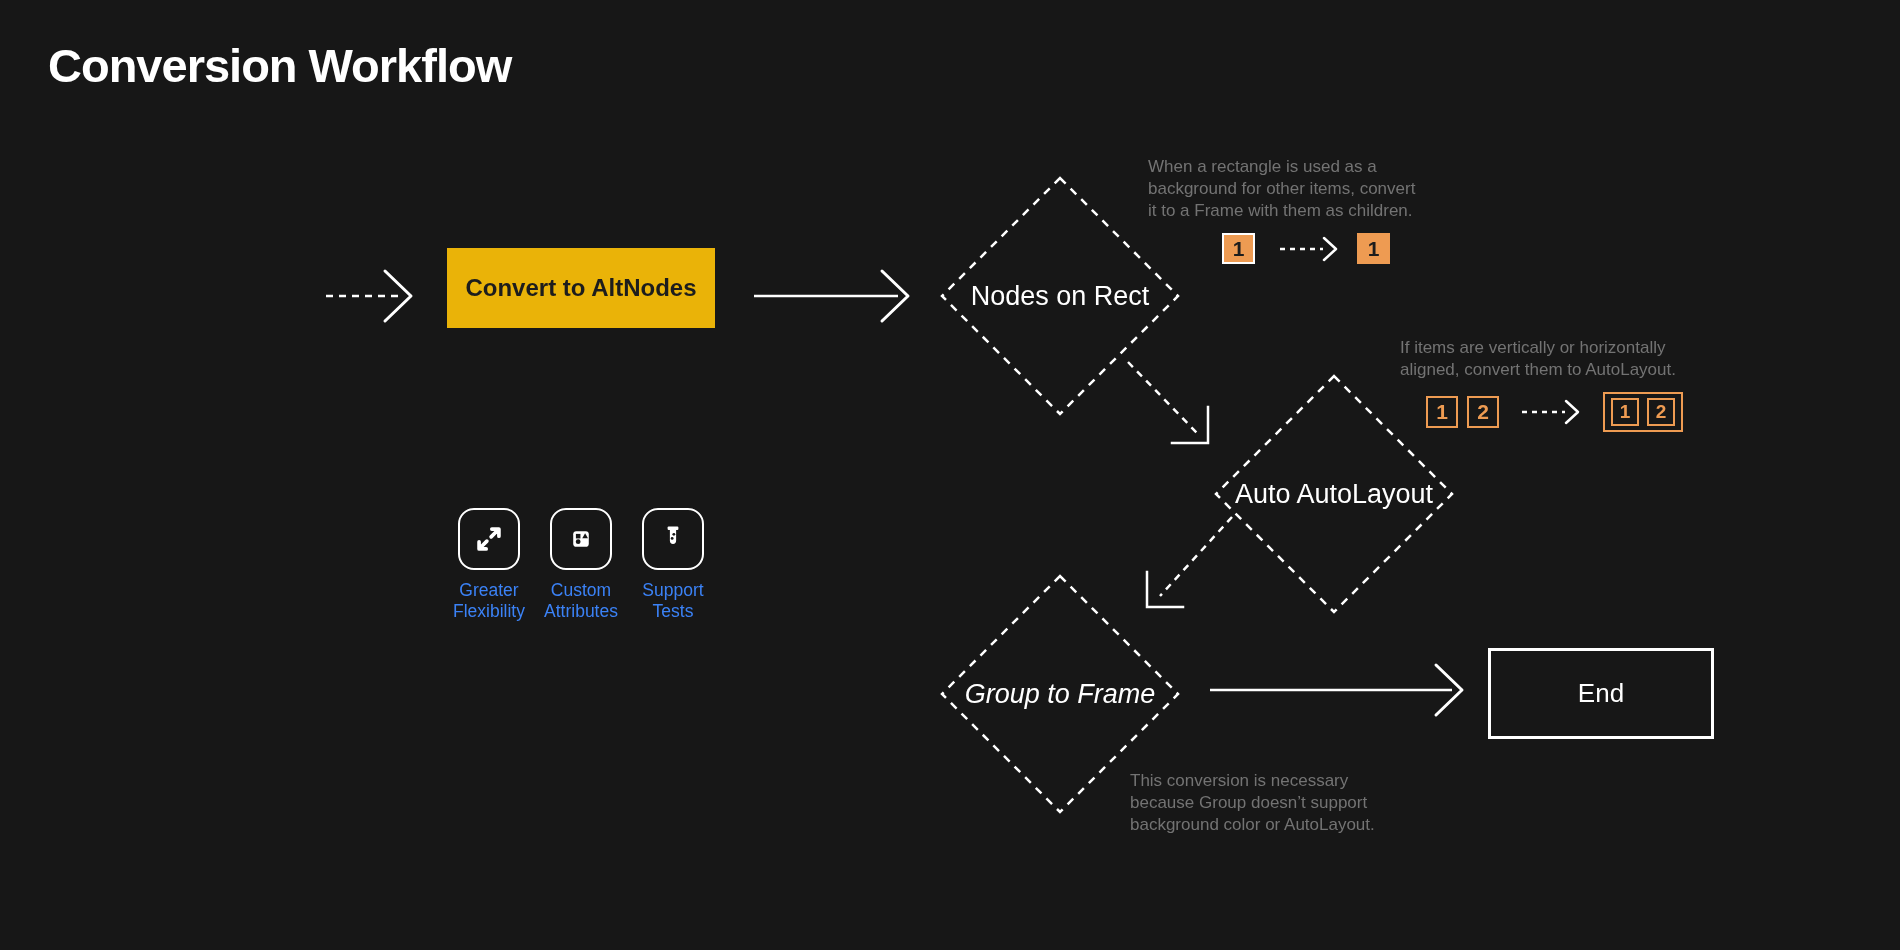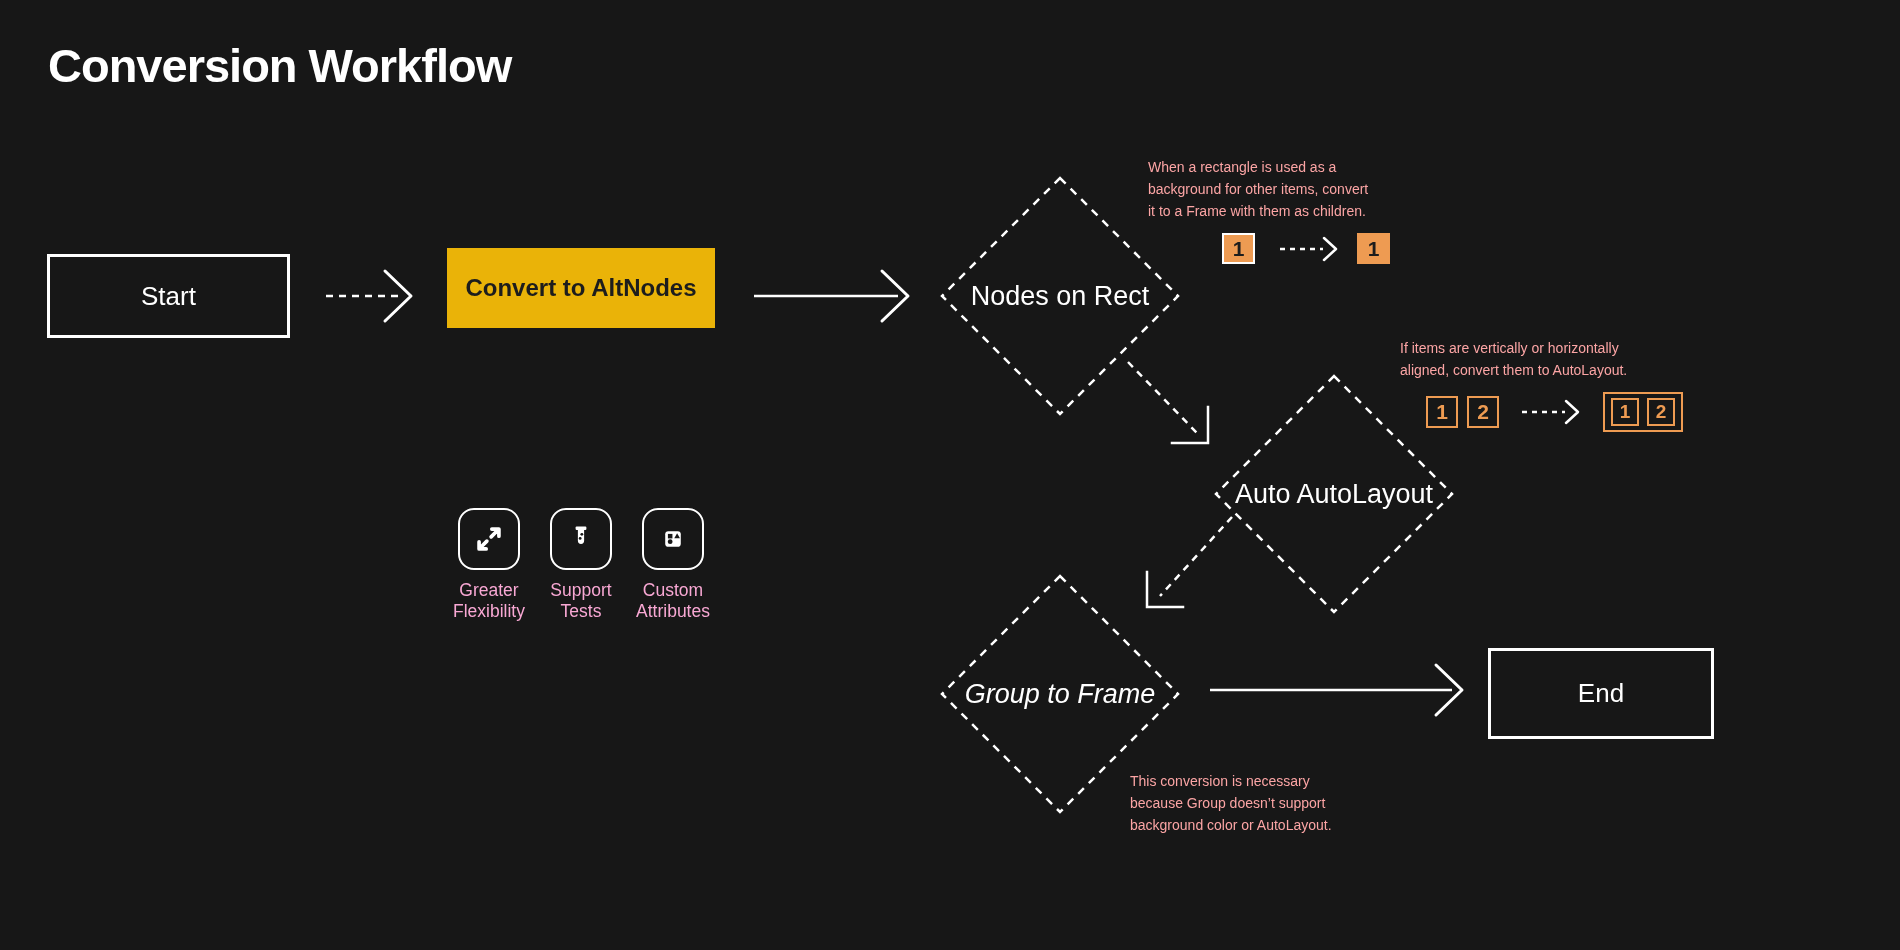--- a/index.html
+++ b/index.html
@@ -25,31 +25,31 @@
   .node.filled{background:#eab308;color:#1D1D1D;font-weight:600;font-size:24px;}
   .diamond-label{
     position:absolute;transform:translate(-50%,-50%);
     font-size:27px;color:#fff;white-space:nowrap;
   }
   .note{
     position:absolute;font-size:18px;line-height:23.5px;color:#EFEFEF;
     white-space:pre-line;
   }
   .anno{
-    position:absolute;font-size:14px;line-height:22px;color:#fca5a5;
+    position:absolute;font-size:17px;line-height:22px;color:#737373;
     white-space:pre-line;
   }
   .features{position:absolute;left:443px;top:508px;display:flex;}
   .feature{width:92px;display:flex;flex-direction:column;align-items:center;}
   .feature .icon-box{
     width:62px;height:62px;border:2.5px solid #fff;border-radius:16px;
     display:flex;align-items:center;justify-content:center;box-sizing:border-box;
   }
   .feature .feature-label{
-    margin-top:10px;font-size:17.5px;line-height:20.5px;color:#f9a8d4;
+    margin-top:10px;font-size:17.5px;line-height:20.5px;color:#3b82f6;
     text-align:center;white-space:pre-line;
   }
   .mini{position:absolute;display:flex;align-items:center;}
   .chip{
     box-sizing:border-box;display:flex;align-items:center;justify-content:center;
     font-weight:bold;font-size:21px;
   }
   .chip.fill{width:33px;height:31px;background:#EE9B52;color:#1D1D1D;}
   .chip.fill.stroked{border:2.5px solid #fff;}
   .chip.outline{width:32px;height:32px;border:2px solid #EE9B52;color:#EE9B52;background:transparent;}
@@ -96,63 +96,60 @@
       <line class="dash" x1="1232" y1="517" x2="1160" y2="596"></line>
       <polyline class="corner" points="1147,572 1147,607 1183,607"></polyline>
     </g>
 
     <g>
       <line class="solid" x1="1210" y1="690" x2="1452" y2="690"></line>
       <polyline class="chev" points="1436,665 1462,690 1436,715"></polyline>
     </g>
   </svg>
 
-  <div class="node outlined" style="left:47px;top:254px;width:243px;height:84px;">
-    <span>Start</span>
-  </div>
 
   <div class="node filled" style="left:447px;top:248px;width:268px;height:80px;">
     <span>Convert to AltNodes</span>
   </div>
 
 
   <div class="features">
     <div class="feature">
       <div class="icon-box">
         <svg width="34" height="34" viewBox="0 0 24 24">
           <path d="M14 5 H19 V10 M18.5 5.5 L13.5 10.5" stroke="#fff" stroke-width="2.6" fill="none" stroke-linecap="round" stroke-linejoin="round"></path>
           <path d="M10 19 H5 V14 M5.5 18.5 L10.5 13.5" stroke="#fff" stroke-width="2.6" fill="none" stroke-linecap="round" stroke-linejoin="round"></path>
         </svg>
       </div>
       <div class="feature-label">Greater
 Flexibility</div>
     </div>
     <div class="feature">
       <div class="icon-box">
         <svg width="34" height="34" viewBox="0 0 24 24">
+          <rect x="6.5" y="6.5" width="11" height="11" rx="2.2" fill="#fff"></rect>
+          <rect x="8.4" y="8.4" width="3.2" height="3.2" fill="#171717"></rect>
+          <path d="M14.9 8 L16.9 11.4 L12.9 11.4 Z" fill="#171717"></path>
+          <circle cx="10" cy="13.9" r="1.7" fill="#171717"></circle>
+        </svg>
+      </div>
+      <div class="feature-label">Custom
+Attributes</div>
+    </div>
+    <div class="feature">
+      <div class="icon-box">
+        <svg width="34" height="34" viewBox="0 0 24 24">
           <rect x="8.2" y="3.2" width="7.6" height="2.4" rx="0.7" fill="#fff"></rect>
           <path d="M9.8 5.6 h4.4 v7.7 a2.2 2.2 0 0 1 -4.4 0 z" fill="#fff"></path>
           <circle cx="12.6" cy="8.7" r="1" fill="#171717"></circle>
           <circle cx="11.4" cy="11.6" r="1" fill="#171717"></circle>
         </svg>
       </div>
       <div class="feature-label">Support
 Tests</div>
-    </div>
-    <div class="feature">
-      <div class="icon-box">
-        <svg width="34" height="34" viewBox="0 0 24 24">
-          <rect x="6.5" y="6.5" width="11" height="11" rx="2.2" fill="#fff"></rect>
-          <rect x="8.4" y="8.4" width="3.2" height="3.2" fill="#171717"></rect>
-          <path d="M14.9 8 L16.9 11.4 L12.9 11.4 Z" fill="#171717"></path>
-          <circle cx="10" cy="13.9" r="1.7" fill="#171717"></circle>
-        </svg>
-      </div>
-      <div class="feature-label">Custom
-Attributes</div>
     </div>
   </div>
 
   <div class="diamond-label" style="left:1060px;top:296px;">Nodes on Rect</div>
   <div class="diamond-label" style="left:1334px;top:494px;">Auto AutoLayout</div>
   <div class="diamond-label" style="left:1060px;top:694px;font-style:italic;">Group to Frame</div>
 
   <div class="anno" style="left:1148px;top:156px;">When a rectangle is used as a
 background for other items, convert
 it to a Frame with them as children.</div>

